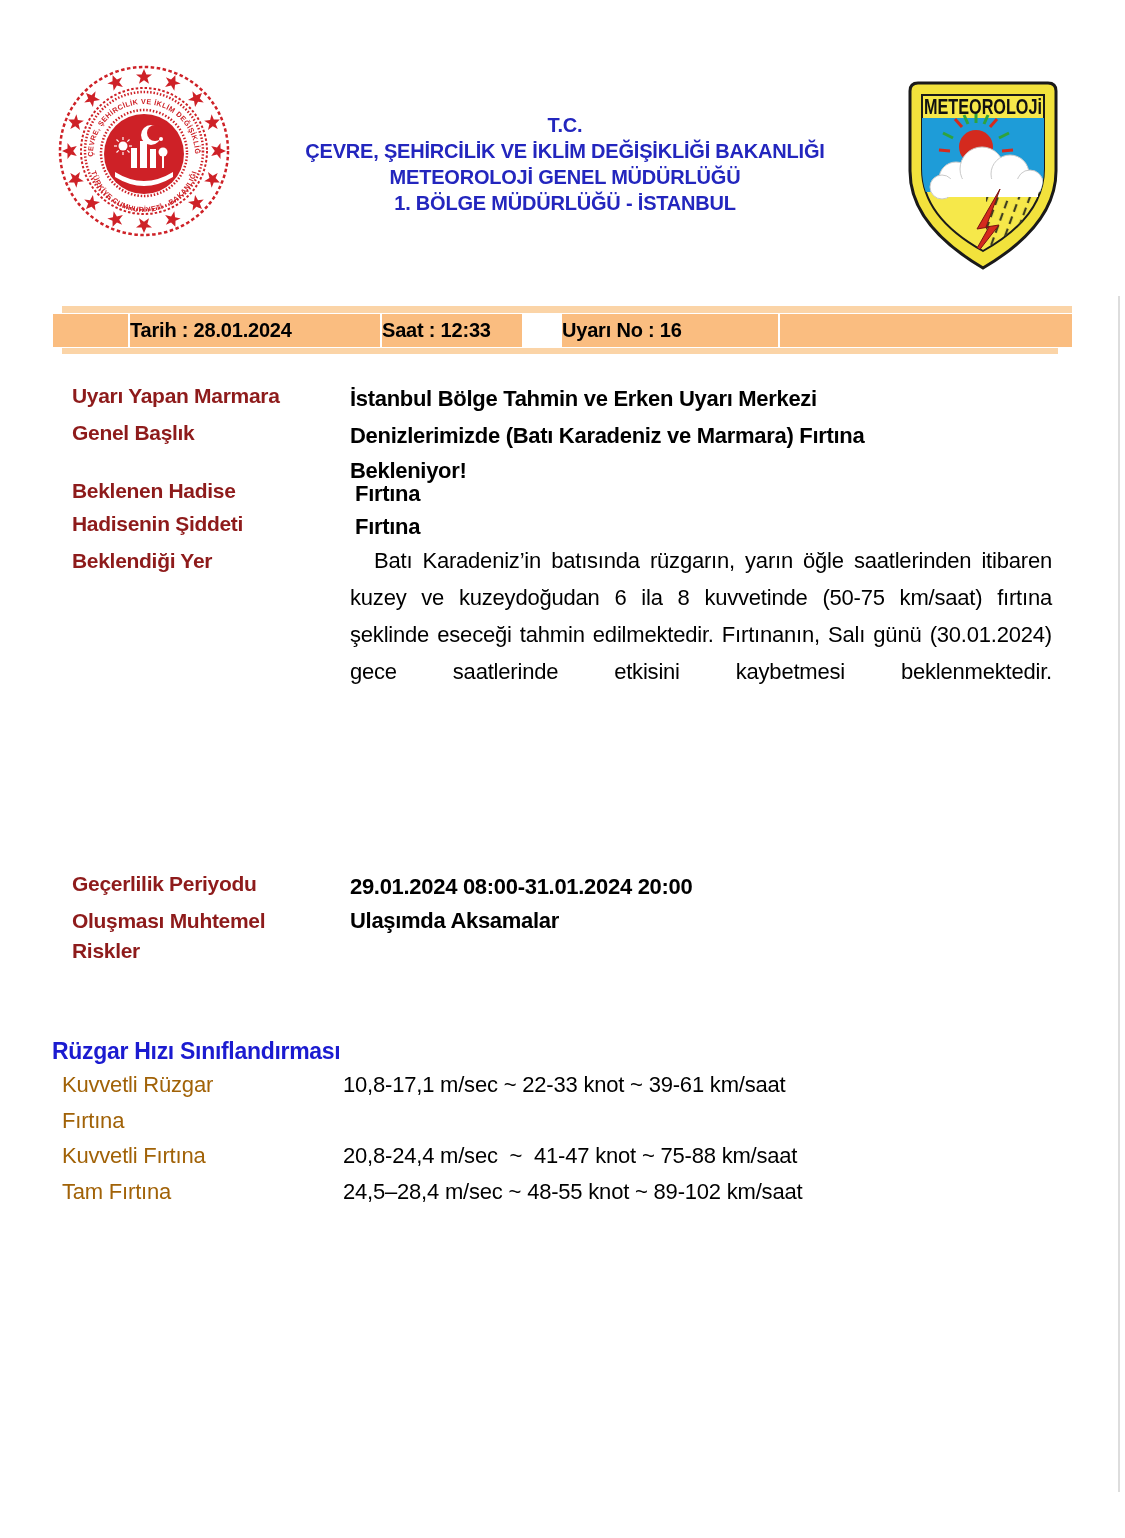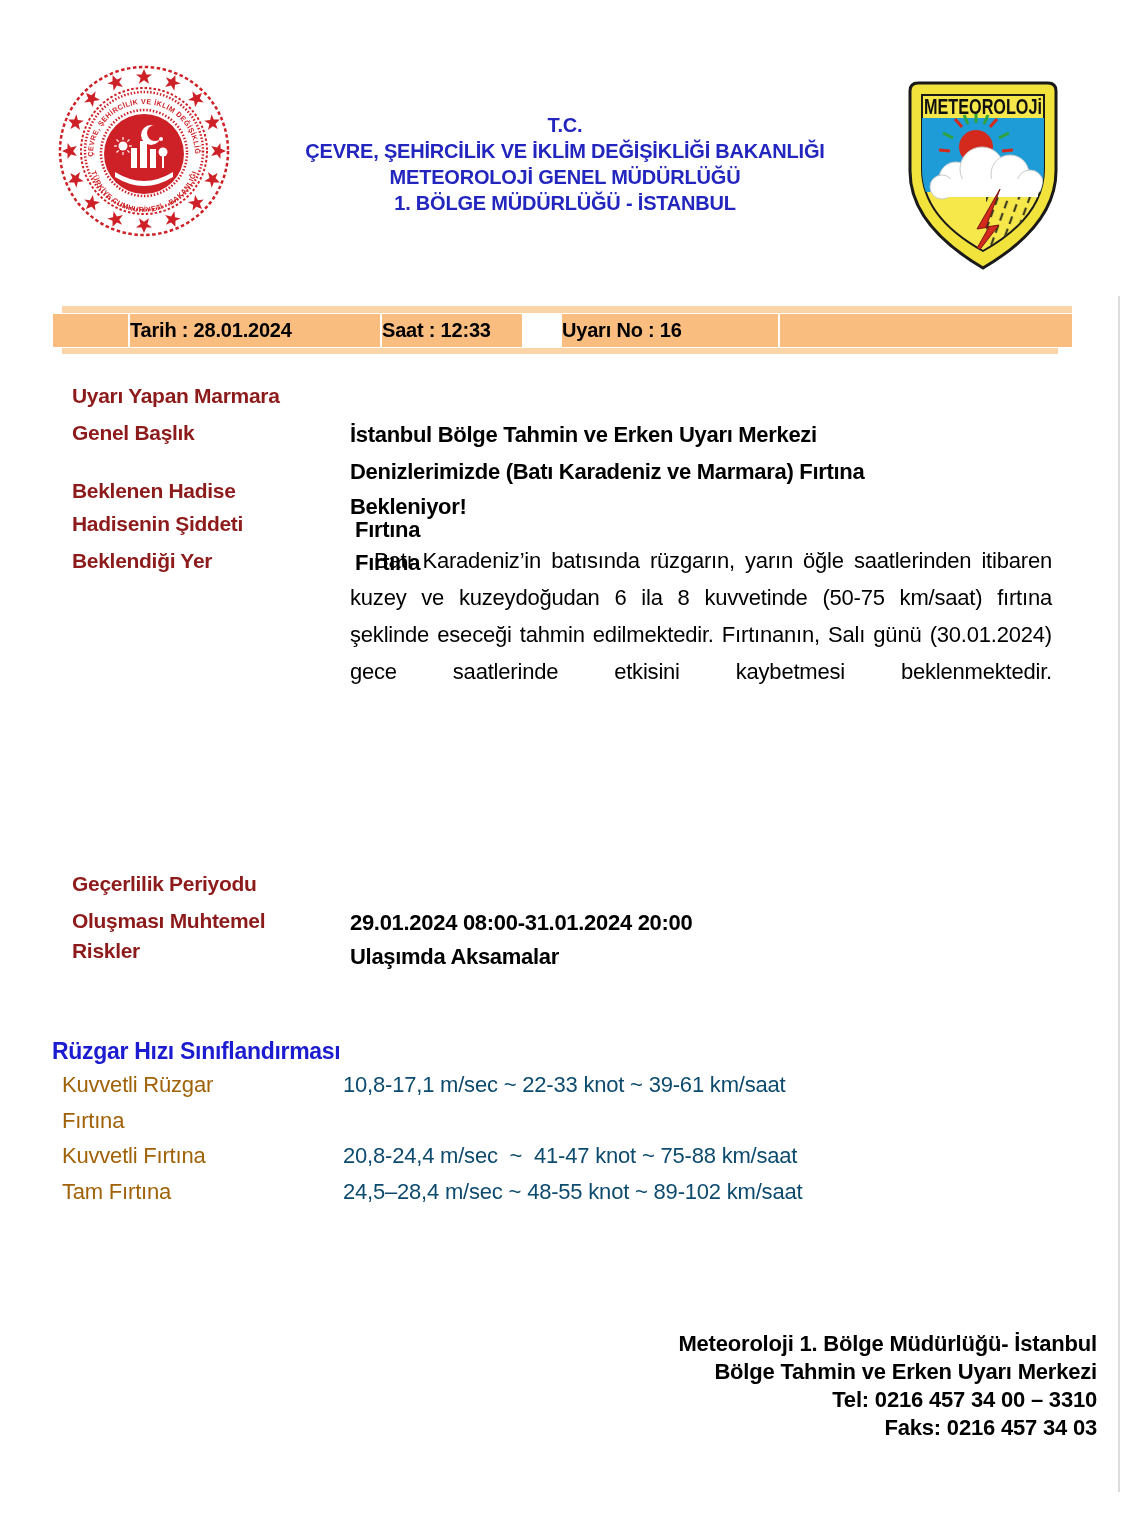--- a/index.html
+++ b/index.html
@@ -16,28 +16,28 @@
   .bar-light-top{position:absolute;left:62px;top:306px;width:1010px;height:7px;background:#FBD4A7;}
   .bar-main{position:absolute;left:53px;top:314px;width:1019px;height:33px;display:flex;}
   .bar-light-bottom{position:absolute;left:62px;top:348px;width:996px;height:6px;background:#FBD4A7;}
   .seg{background:#FABD80;height:33px;line-height:33px;
        font-weight:bold;font-size:20px;color:#000;letter-spacing:-0.2px;}
   .sep{width:2px;height:33px;background:#fff;}
   .gapw{width:40px;height:33px;background:#fff;}
 
   
   .lbl{position:absolute;left:72px;color:#8E1B1B;font-weight:bold;font-size:21px;letter-spacing:-0.3px;}
-  .val{position:absolute;left:350px;color:#000;font-weight:bold;font-size:22px;letter-spacing:-0.3px;line-height:35px;margin-top:36px;}
+  .val{position:absolute;left:350px;color:#000;font-weight:bold;font-size:22px;letter-spacing:-0.3px;line-height:35px;}
   .para{position:absolute;left:350px;width:702px;font-size:22px;line-height:37px;
         text-align:justify;text-align-last:justify;text-indent:24px;letter-spacing:-0.2px;}
 
   
   .wind-title{position:absolute;left:52px;color:#1B1BD0;font-weight:bold;font-size:23px;letter-spacing:-0.3px;}
   .wind-lbl{position:absolute;left:62px;color:#a16207;font-size:22px;letter-spacing:-0.2px;}
-  .wind-val{position:absolute;left:343px;color:#0c4a6e;font-size:22px;letter-spacing:-0.2px;white-space:pre-wrap;}
+  .wind-val{position:absolute;left:343px;color:#000000;font-size:22px;letter-spacing:-0.2px;white-space:pre-wrap;}
 
   
   .footer{position:absolute;right:28px;top:1330px;text-align:right;
           font-weight:bold;font-size:22px;line-height:28px;letter-spacing:-0.2px;}
 
   .edge-line{position:absolute;left:1118px;top:296px;width:2px;height:1196px;background:#DDDDDD;}
 </style>
 </head>
 <body>
 
@@ -193,21 +193,15 @@
   <div class="wind-val" style="top:1072px">10,8-17,1 m/sec ~ 22-33 knot ~ 39-61 km/saat</div>
 
   <div class="wind-lbl" style="top:1108px">Fırtına</div>
 
   <div class="wind-lbl" style="top:1143px">Kuvvetli Fırtına</div>
   <div class="wind-val" style="top:1143px">20,8-24,4 m/sec  ~  41-47 knot ~ 75-88 km/saat</div>
 
   <div class="wind-lbl" style="top:1179px">Tam Fırtına</div>
   <div class="wind-val" style="top:1179px">24,5–28,4 m/sec ~ 48-55 knot ~ 89-102 km/saat</div>
 
-  <div class="footer">
-    <div>Meteoroloji 1. Bölge Müdürlüğü- İstanbul</div>
-    <div>Bölge Tahmin ve Erken Uyarı Merkezi</div>
-    <div>Tel: 0216 457 34 00 – 3310</div>
-    <div>Faks: 0216 457 34 03</div>
-  </div>
 
   <div class="edge-line"></div>
 </div>
 
 </body></html>

